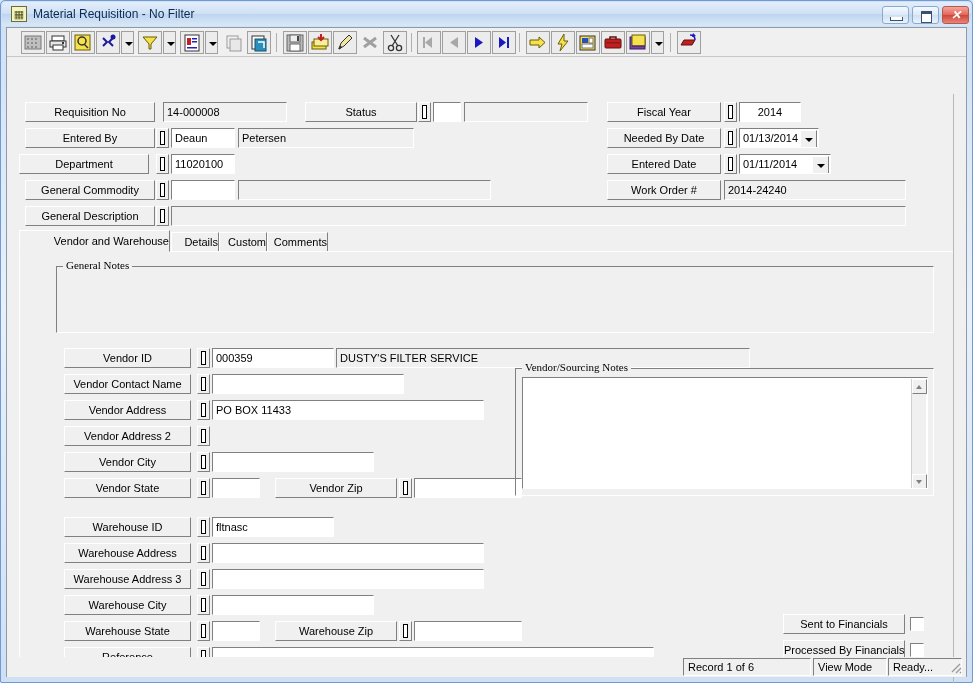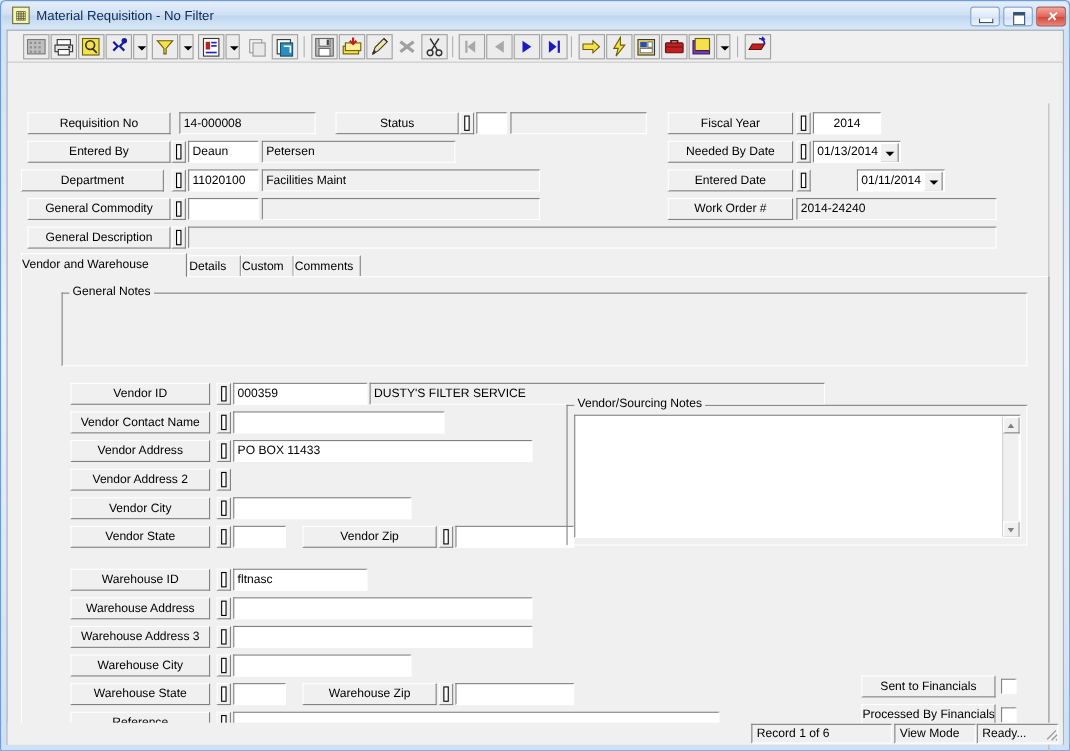--- a/index.html
+++ b/index.html
@@ -113,36 +113,36 @@
     position:absolute;box-sizing:border-box;width:14px;height:14px;
     border:1px solid;border-color:#808080 #ffffff #ffffff #808080;background:#fff;
   }
 
   
   #tabstrip{position:absolute;left:12px;top:174px;width:935px;height:20px;}
   .tab{
     position:absolute;top:0;height:20px;box-sizing:border-box;
     border:1px solid;border-color:#ffffff #808080 #f0f0f0 #ffffff;
     background:#f0f0f0;font-size:11px;line-height:18px;
-    text-align:left;white-space:nowrap;color:#000;
+    text-align:right;white-space:nowrap;color:#000;
   }
   .tab.active{
     top:-2px;height:22px;line-height:20px;font-weight:normal;
     border-bottom-color:#f0f0f0;background:#f0f0f0;z-index:5;
   }
   #tabpage{
     position:absolute;left:12px;top:193px;width:935px;height:412px;
     box-sizing:border-box;
     border:1px solid;border-color:#ffffff #808080 #808080 #ffffff;
     background:#f0f0f0;
   }
   
   .grp{
     position:absolute;box-sizing:border-box;
-    border:1px solid;border-color:#808080 #ffffff #ffffff #808080;
+    border:1px solid;border-color:#808080 #ffffff #ffffff #808080;font-family:Liberation Serif, serif;
   }
   .grp > .cap{
     position:absolute;left:6px;top:-8px;height:12px;line-height:12px;
     background:#f0f0f0;padding:0 3px;font-size:11px;color:#000;white-space:nowrap;
   }
   .memo{
     position:absolute;box-sizing:border-box;
     border:1px solid;border-color:#808080 #ffffff #ffffff #808080;
     background:#fff;font-size:11px;color:#000;
     padding:2px 3px;line-height:13px;overflow:hidden;
@@ -386,25 +386,24 @@
       <div class="lbl" style="left:600px;top:70px;width:114px">Needed By Date</div>
       <div class="lk" style="left:717px;top:70px"></div>
       <div class="txt" style="left:732px;top:70px;width:80px">
         <span>01/13/2014</span>
         <span class="dd"></span>
       </div>
 
       <div class="lbl" style="left:12px;top:96px;width:130px">Department</div>
       <div class="lk" style="left:149px;top:96px"></div>
       <div class="txt" style="left:164px;top:96px;width:64px">11020100</div>
-      <div class="txt ro" style="left:231px;top:96px;width:253px">Facilities Maint</div>
 
       <div class="lbl" style="left:600px;top:96px;width:114px">Entered Date</div>
       <div class="lk" style="left:717px;top:96px"></div>
-      <div class="txt" style="left:772px;top:96px;width:80px">
+      <div class="txt" style="left:732px;top:96px;width:92px">
         <span>01/11/2014</span>
         <span class="dd"></span>
       </div>
 
       <div class="lbl" style="left:18px;top:122px;width:130px">General Commodity</div>
       <div class="lk" style="left:149px;top:122px"></div>
       <div class="txt" style="left:164px;top:122px;width:64px"></div>
       <div class="txt ro" style="left:231px;top:122px;width:253px"></div>
 
       <div class="lbl" style="left:600px;top:122px;width:114px">Work Order #</div>

